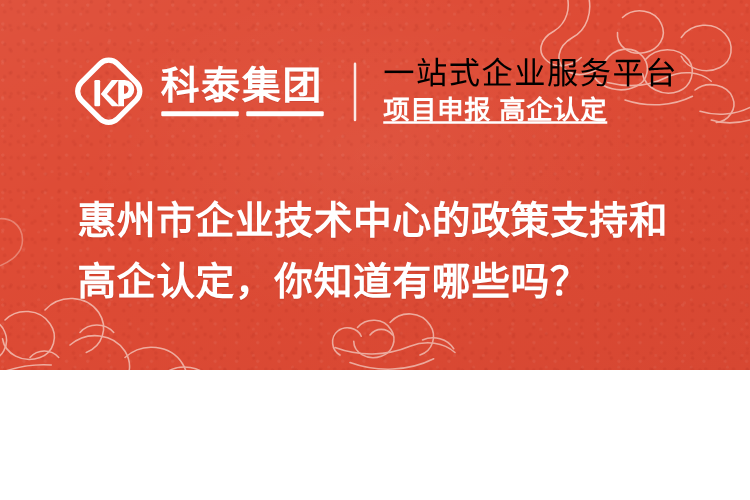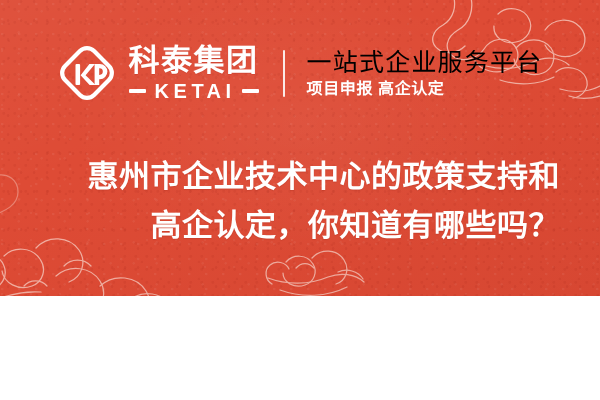--- a/index.html
+++ b/index.html
@@ -118,40 +118,40 @@
   .tagline-main {
     color: #000000;
     font-size: 25px;
     font-weight: 400;
     letter-spacing: 1.2px;
     line-height: 1;
     white-space: nowrap;
   }
   .tagline-sub {
     color: #ffffff;
-    font-size: 16px;
+    font-size: 21px;
     font-weight: 700;
     letter-spacing: .6px;
     line-height: 1;
     white-space: nowrap;
+    text-decoration: underline;
   }
 
   
   .headline {
     position: absolute;
     left: 62px;
     right: 40px;
     top: 152px;
     color: #ffffff;
     font-size: 31px;
     font-weight: 700;
     line-height: 49px;
     letter-spacing: .5px;
     text-shadow: 0 1px 1px rgba(150,30,18,.22);
-    text-align: right;
   }
   .headline-line { display: block; white-space: nowrap; }
 </style>
 </head>
 <body>
 
 <div class="banner">
 
   <div class="texture"></div>
 
@@ -218,21 +218,20 @@
             <path d="M36.6 19 h4.6 v21 h-4.6 z"></path>
             <path d="M39.4 19 h2.4 a7.6 7.6 0 0 1 0 15.2 h-2.4 v-4.3 h2.1 a3.3 3.3 0 0 0 0 -6.6 h-2.1 z"></path>
           </g>
         </svg>
       </div>
 
       <div class="brand-words">
         <div class="brand-cn">科泰集团</div>
         <div class="brand-en">
           <span class="rule"></span>
-          <span class="word">KETAI</span>
           <span class="rule"></span>
         </div>
       </div>
     </div>
 
     <div class="divider"></div>
 
     <div class="tagline">
       <div class="tagline-main">一站式企业服务平台</div>
       <div class="tagline-sub">项目申报 高企认定</div>

